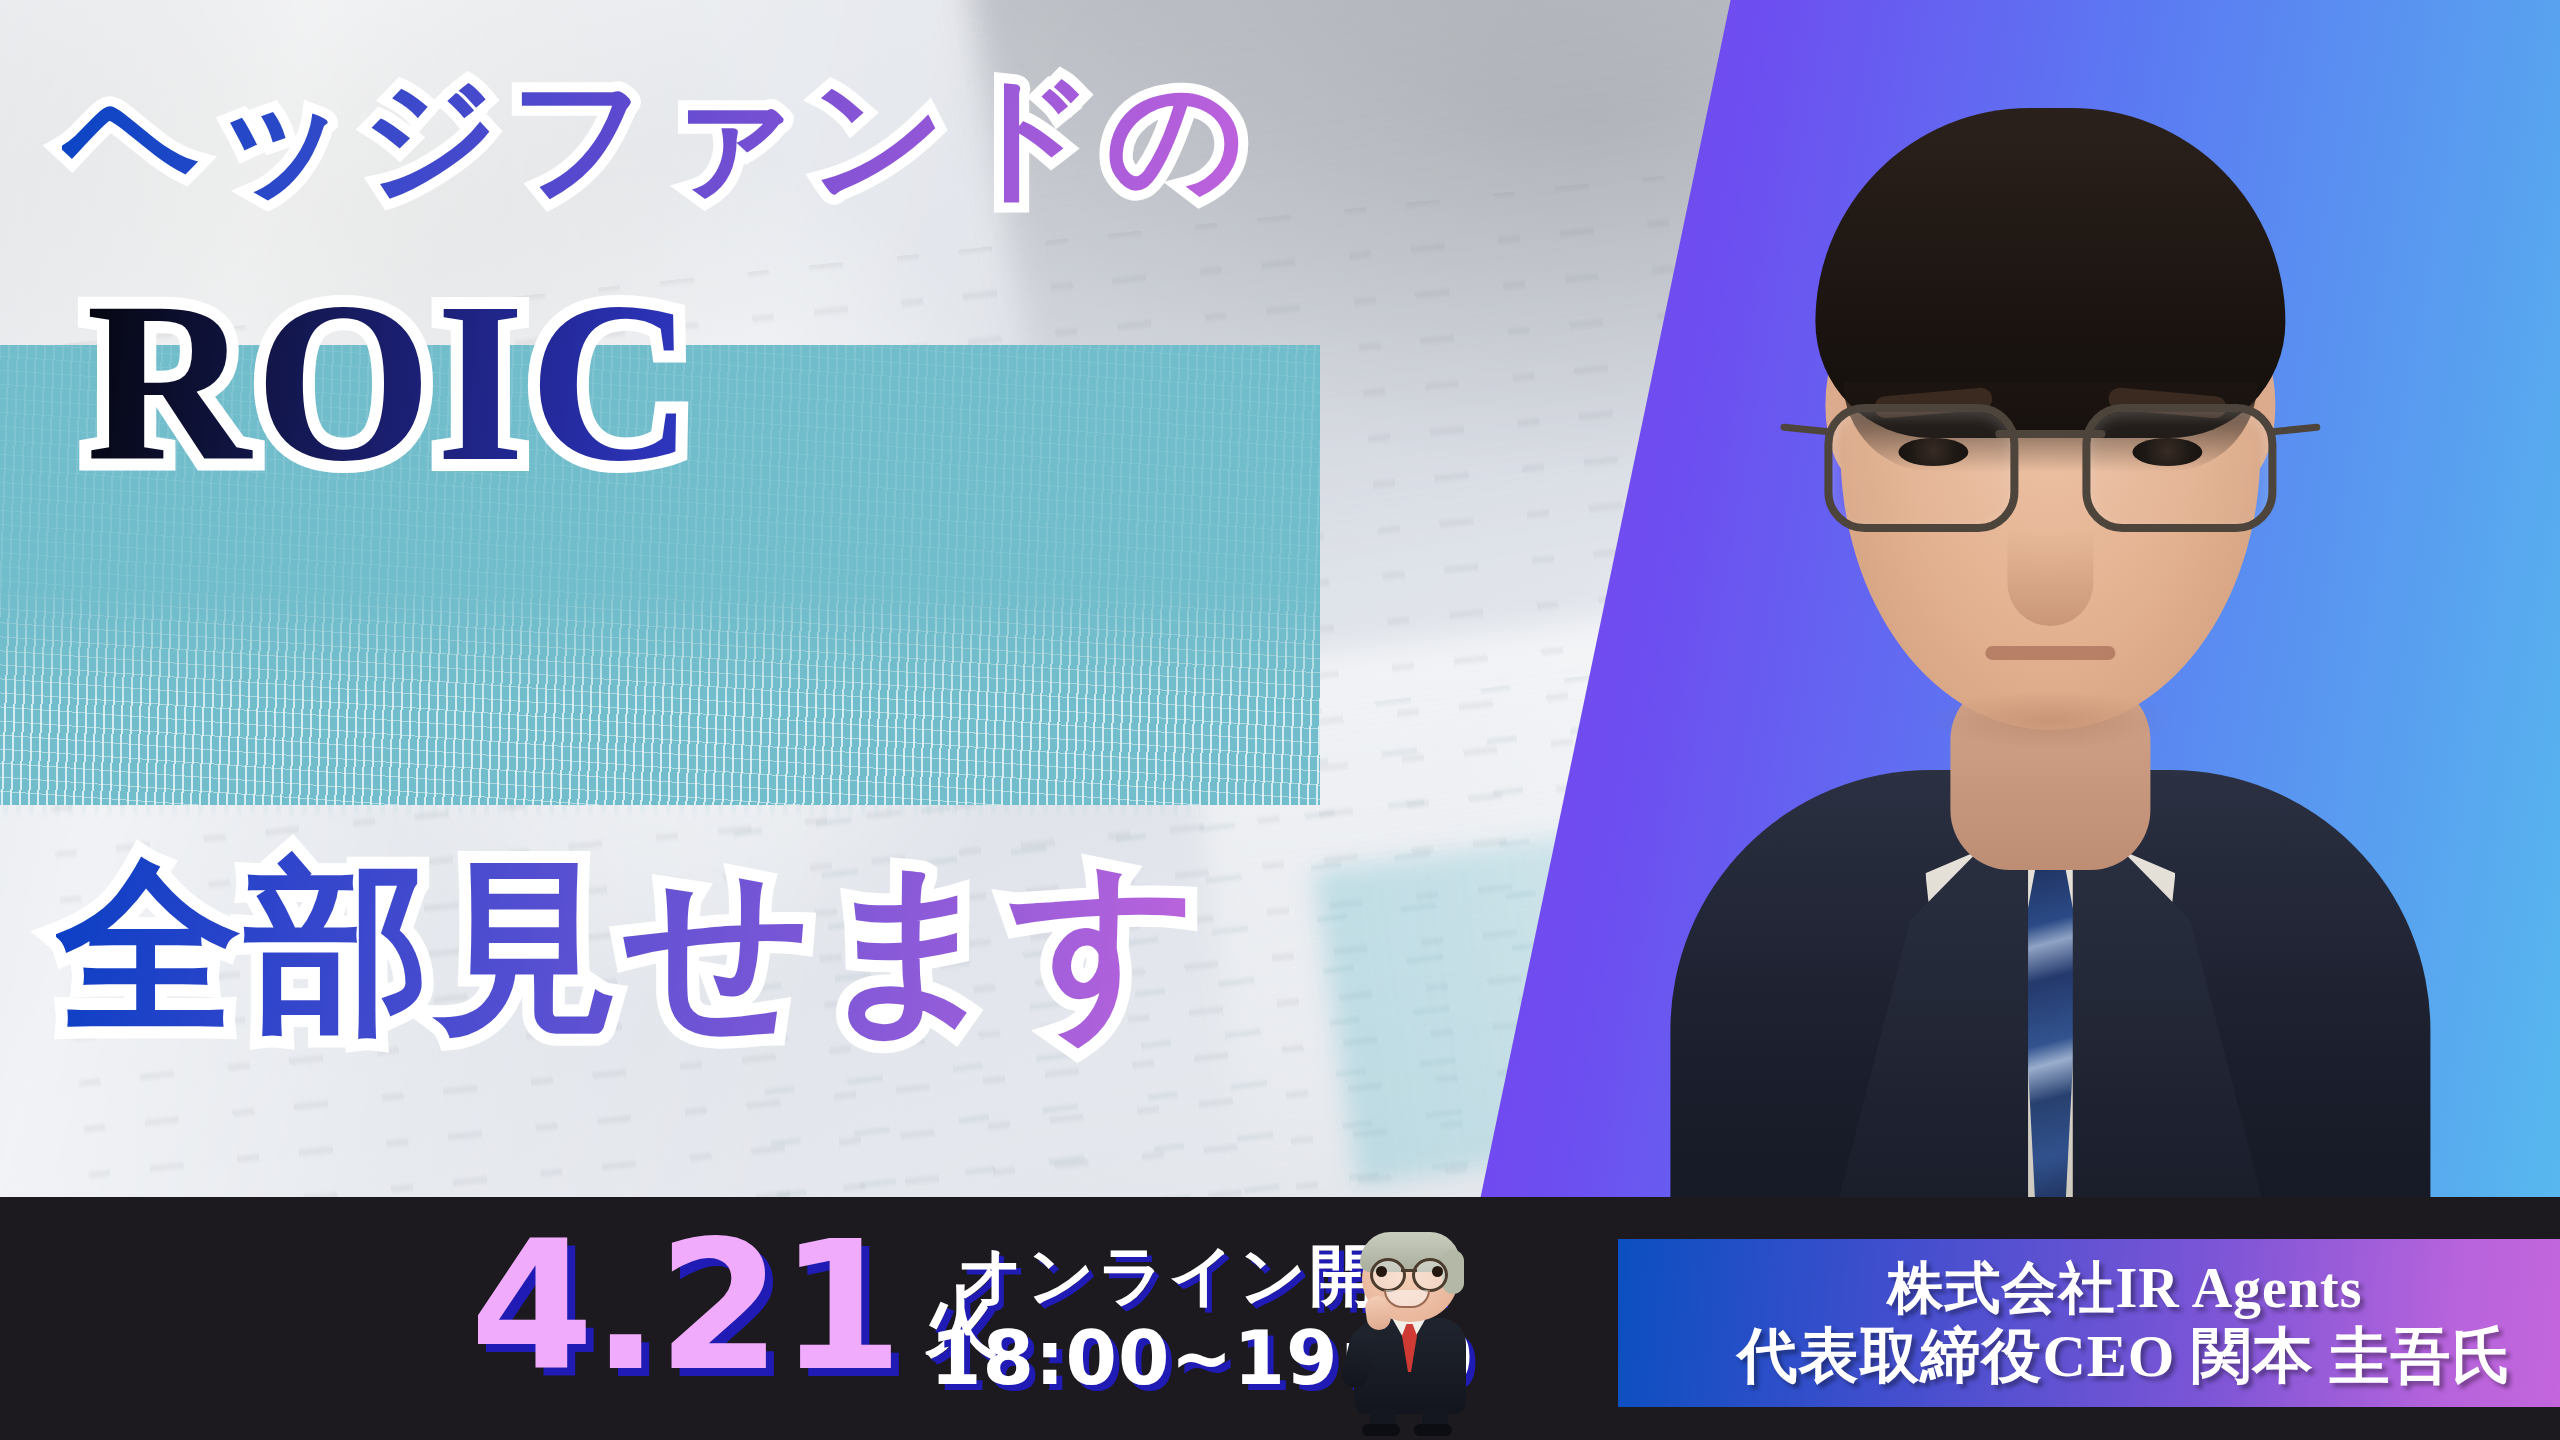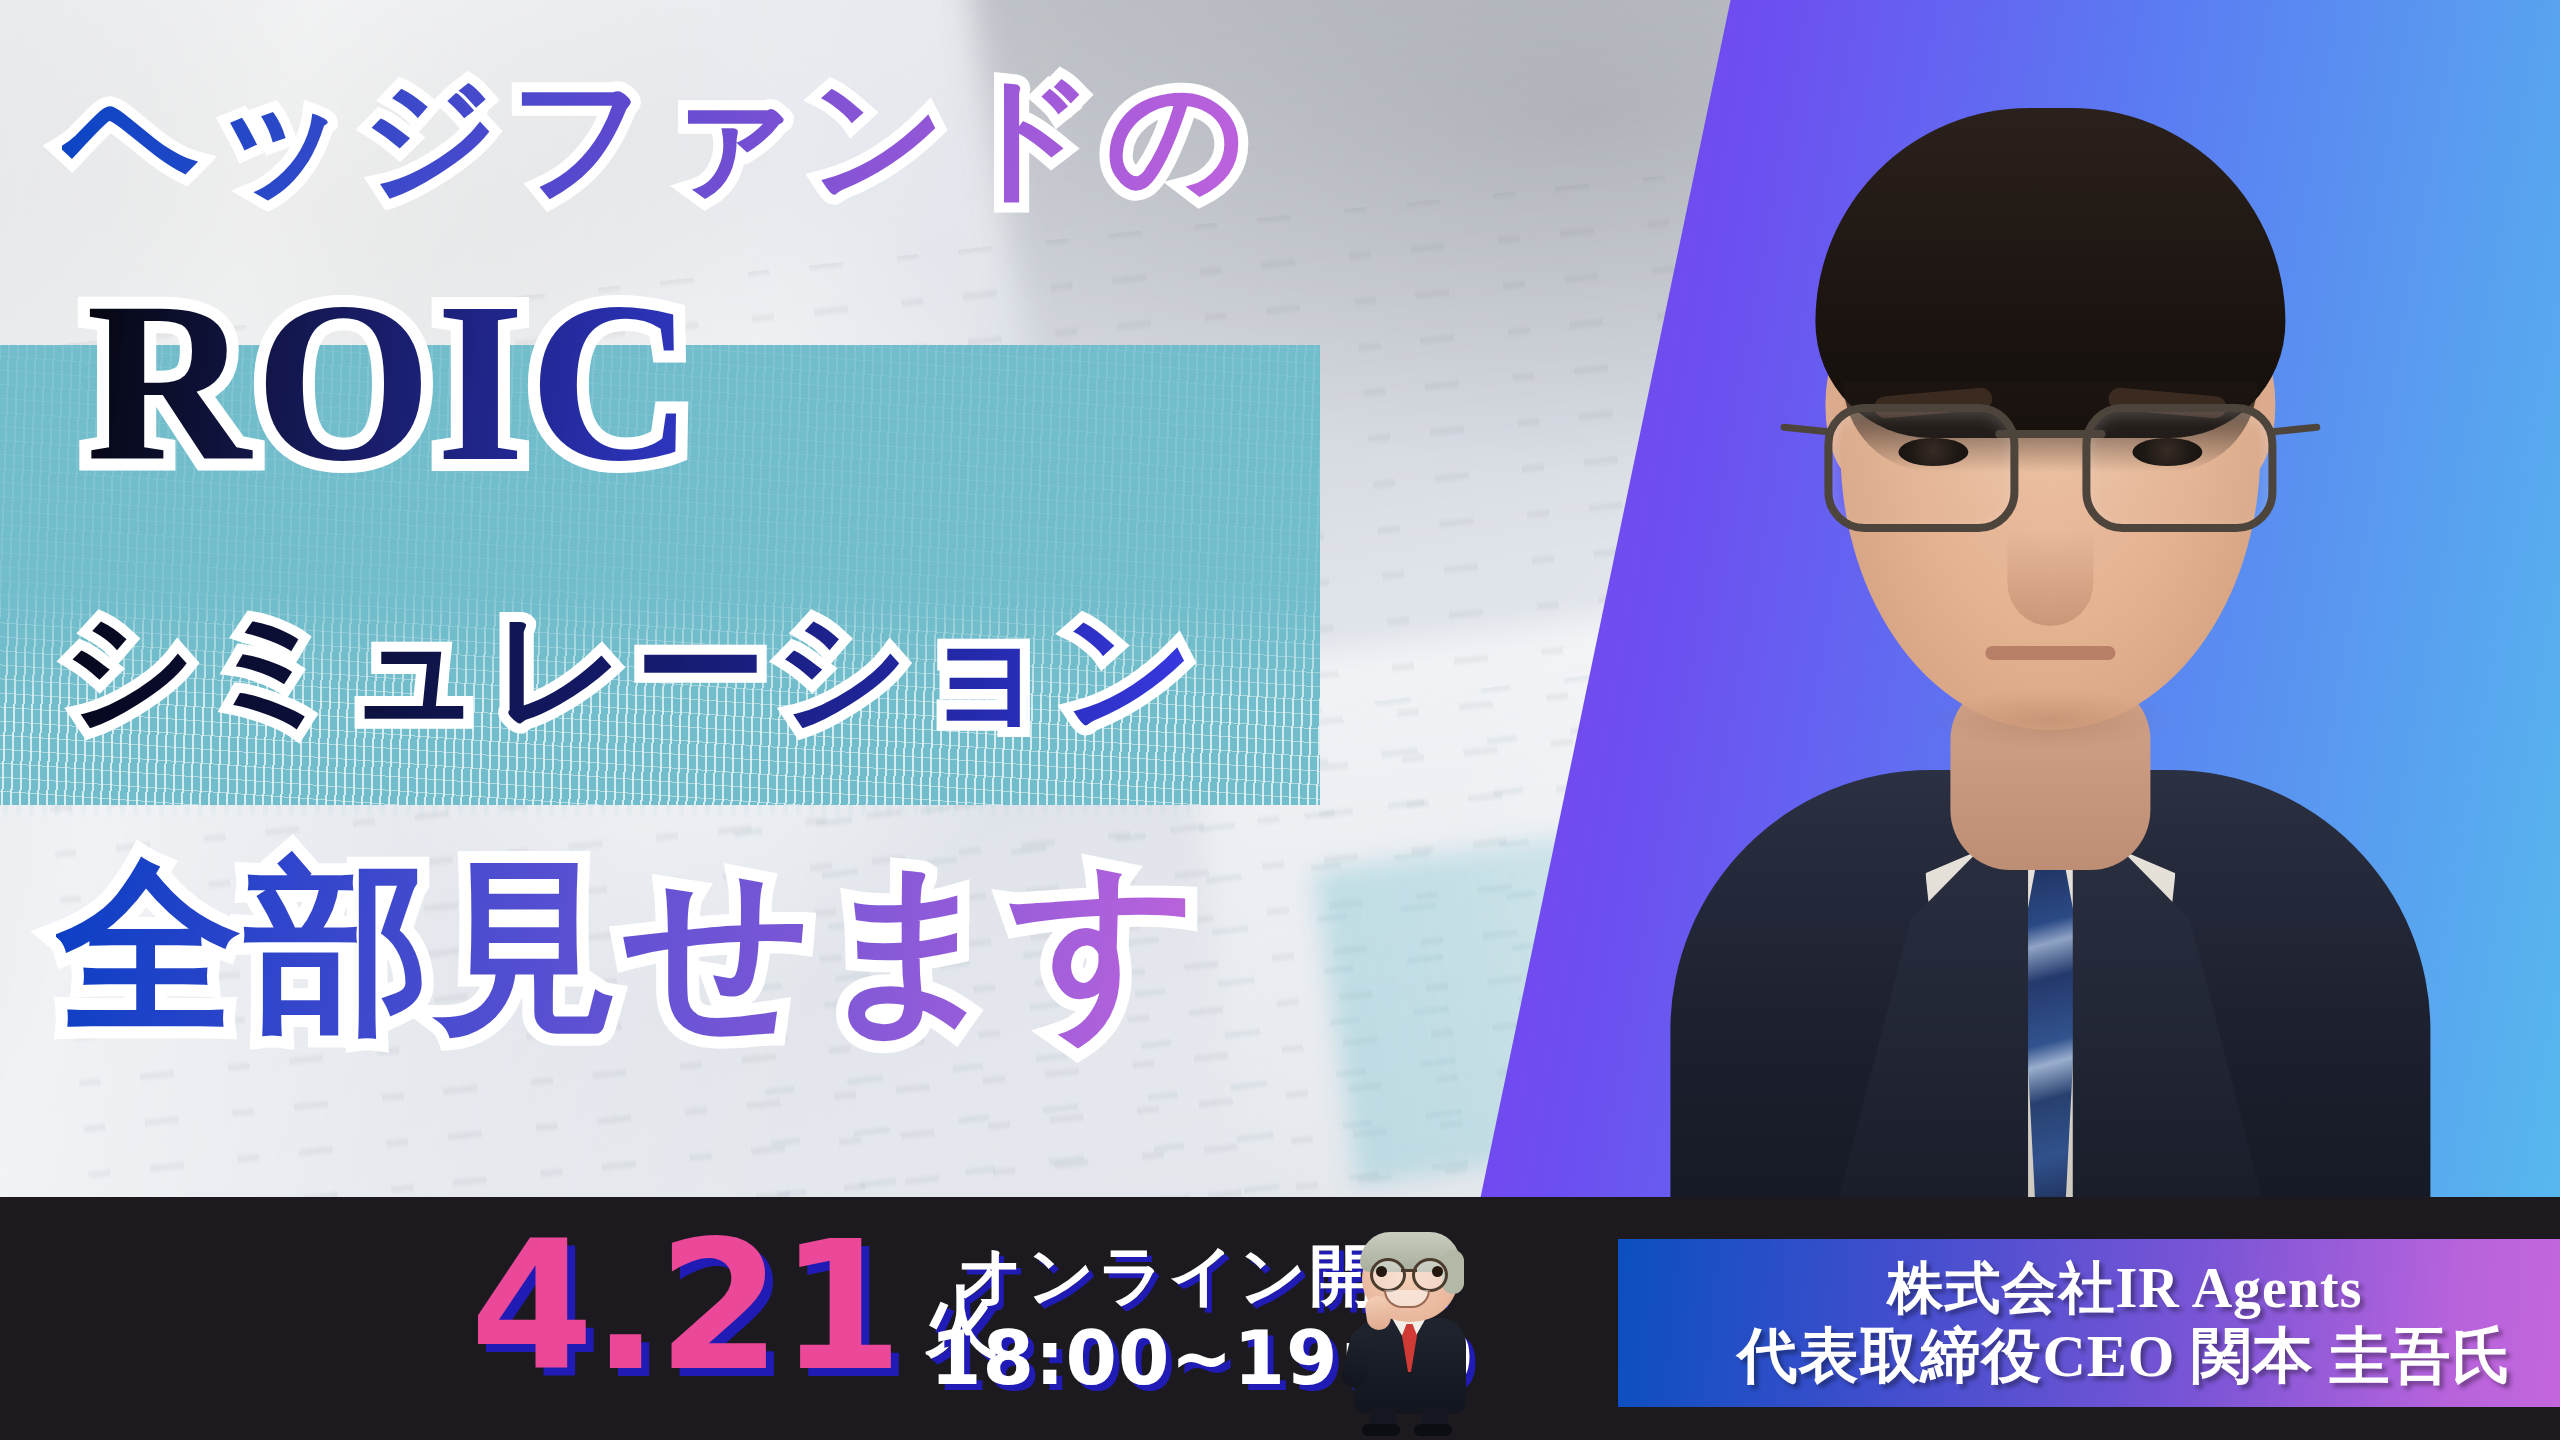--- a/index.html
+++ b/index.html
@@ -165,21 +165,21 @@
 
   
   .footer{position:absolute;left:0;bottom:0;width:2560px;height:243px;background:#1c1a1e;}
   .badge{position:absolute;left:88px;top:61px;width:320px;height:108px;
       background:linear-gradient(95deg,#0b4fc0 0%, #3a4bcc 34%, #8355d6 68%, #c466da 100%);
       display:flex;align-items:center;justify-content:center;}
   .badge span{color:#fff;font-size:60px;font-weight:900;letter-spacing:2px;
       font-family:"DejaVu Sans","Liberation Sans",sans-serif;
       text-shadow:0 3px 5px rgba(0,0,0,.45);}
   .date{position:absolute;left:470px;top:28px;display:flex;align-items:flex-end;}
-  .date .d{font-size:178px;font-weight:900;color:#ec4899;line-height:.92;
+  .date .d{font-size:178px;font-weight:900;color:#f0abfc;line-height:.92;
       font-family:"DejaVu Sans","Liberation Sans",sans-serif;letter-spacing:-2px;
       text-shadow:8px 8px 0 #1f1bb4;text-align:center;}
   .date .dow{font-size:76px;font-weight:900;color:#fff;margin-left:22px;margin-bottom:14px;
       font-family:"DejaVu Sans","Liberation Sans",sans-serif;
       text-shadow:6px 6px 0 #1f1bb4;}
   .when{position:absolute;left:930px;top:40px;text-align:center;}
   .when .w1{font-size:66px;font-weight:900;color:#fff;letter-spacing:3px;line-height:1.18;
       font-family:"DejaVu Sans","Liberation Sans",sans-serif;text-shadow:5px 5px 0 #1f1bb4;}
   .when .w2{font-size:74px;font-weight:900;color:#fff;letter-spacing:1px;line-height:1.18;
       font-family:"DejaVu Sans","Liberation Sans",sans-serif;text-shadow:6px 6px 0 #1f1bb4;}
@@ -286,26 +286,20 @@
         <span class="stroke">ROIC</span>
         <span class="fill">ROIC</span>
       </span>
     </div>
     <div class="ln" id="line1">
       <span class="lyr">
         <span class="stroke">ヘッジファンドの</span>
         <span class="fill">ヘッジファンドの</span>
       </span>
     </div>
-    <div class="ln" id="line3">
-      <span class="lyr">
-        <span class="stroke">シミュレーション</span>
-        <span class="fill">シミュレーション</span>
-      </span>
-    </div>
     <div class="ln" id="line4">
       <span class="lyr">
         <span class="stroke">全部見せます</span>
         <span class="fill">全部見せます</span>
       </span>
     </div>
   </div>
 
   <div class="footer">
 

